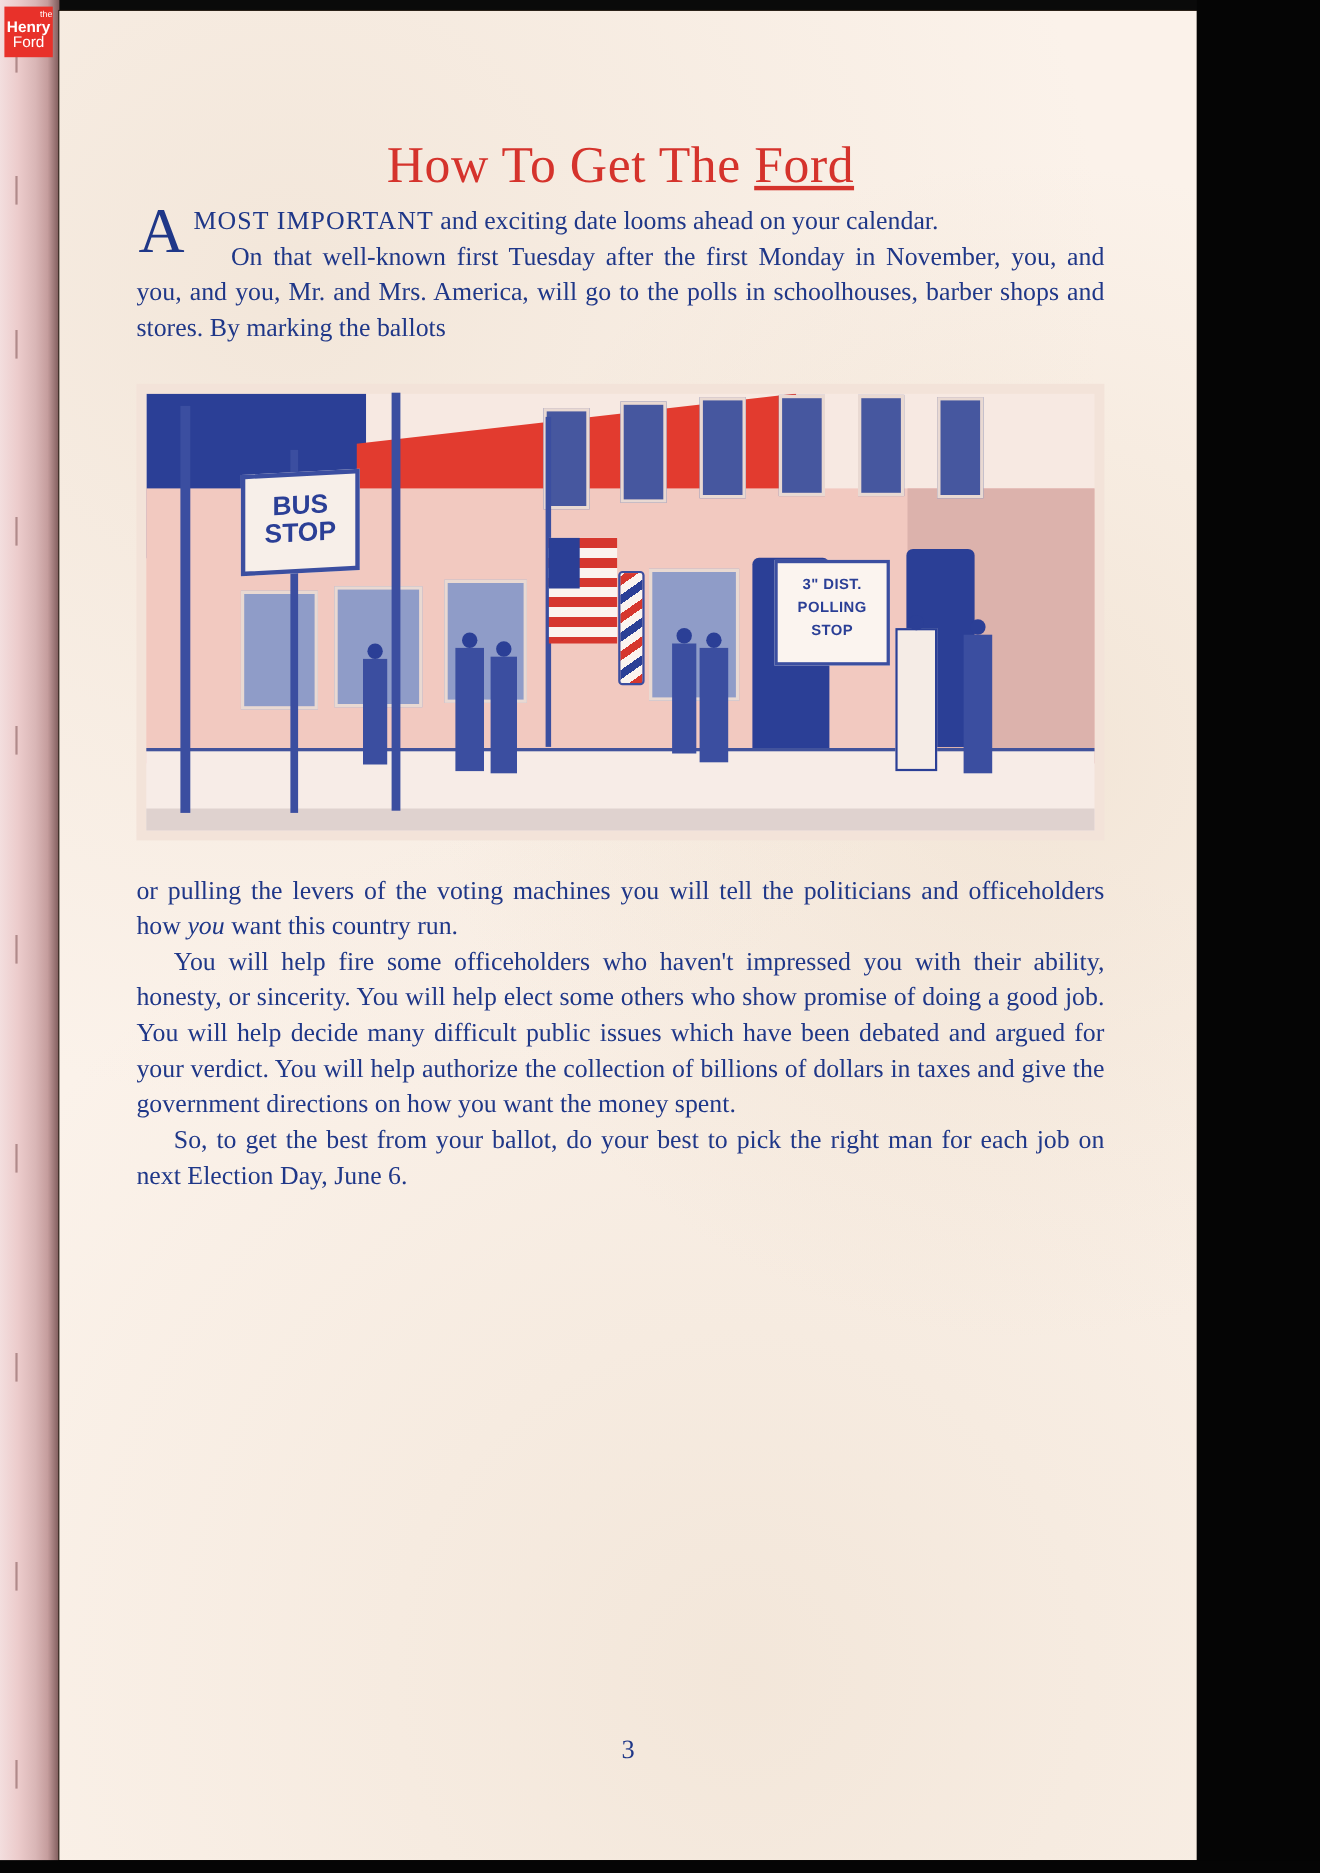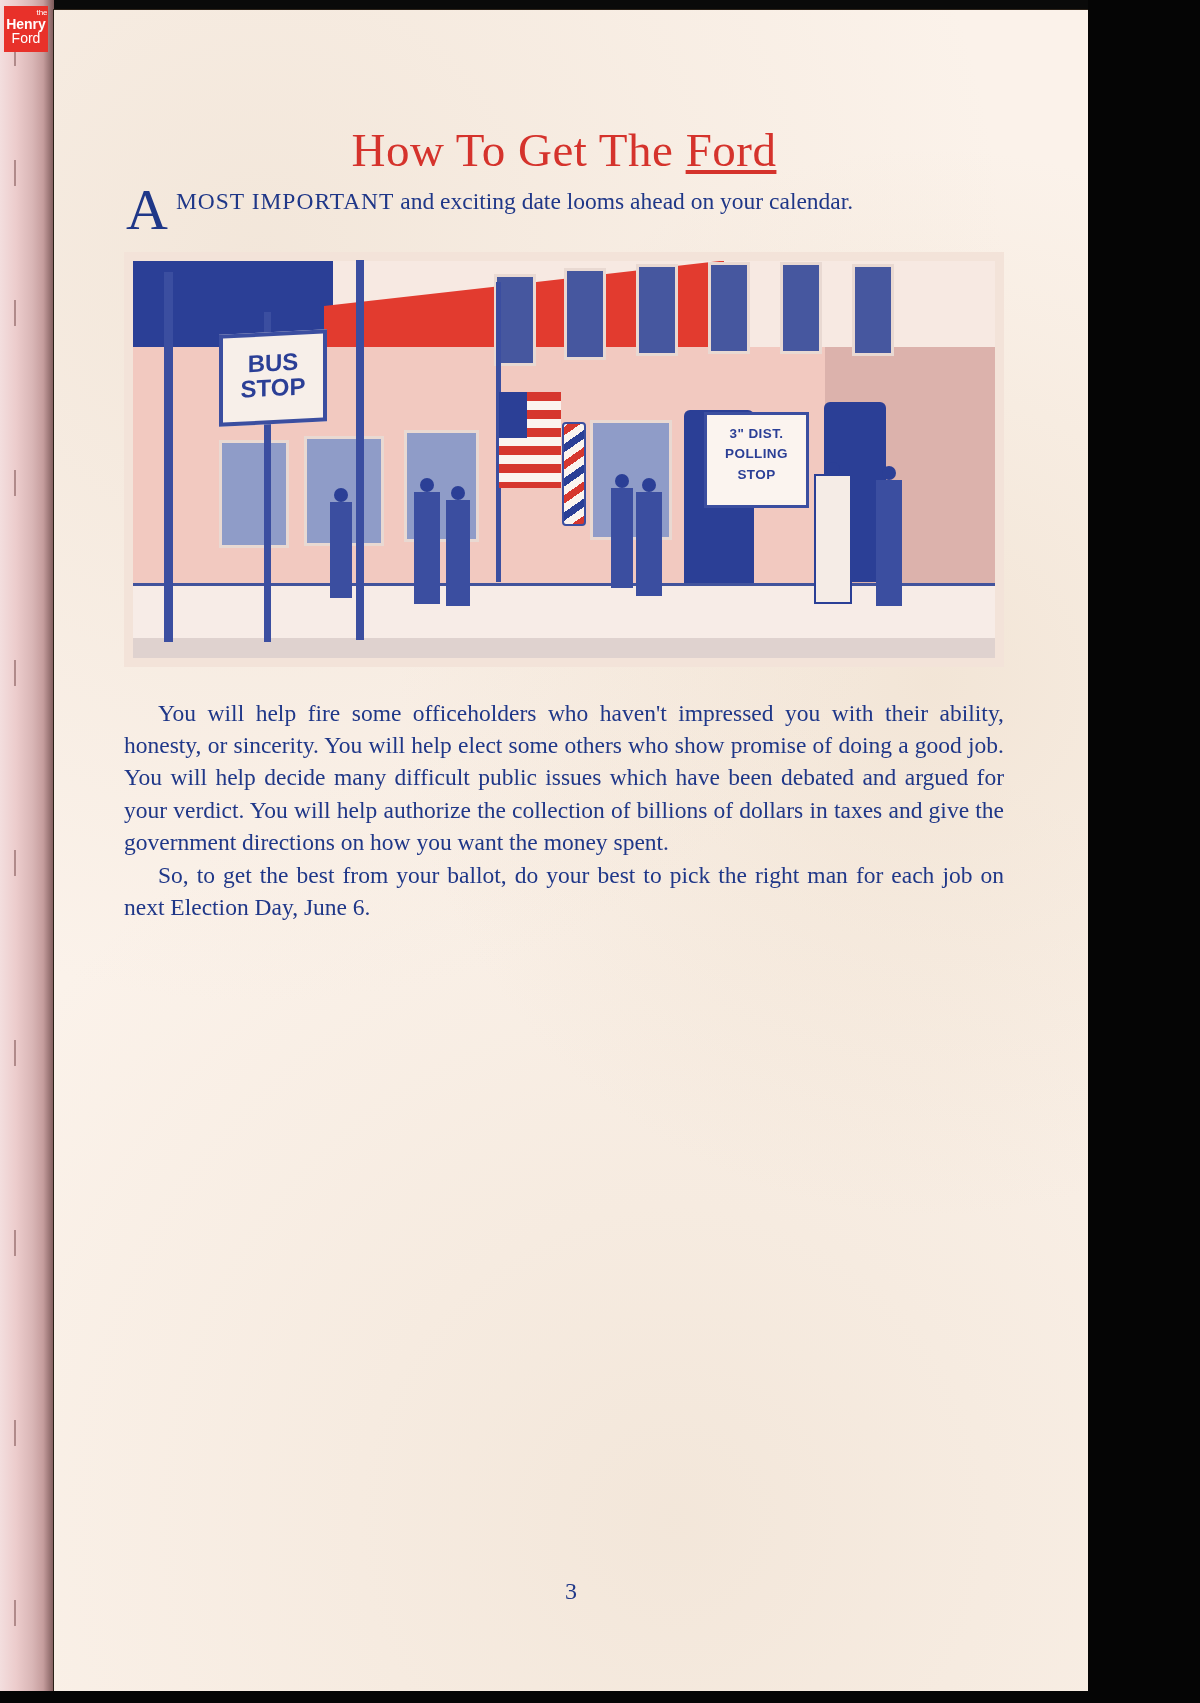--- a/index.html
+++ b/index.html
@@ -296,20 +296,21 @@
 
       <h1 class="title">
         <span>How To Get The </span><span class="u">Ford</span><br>
       </h1>
 
 
       <p class="body first">
         <span class="dropcap">A</span><span class="smallcaps">MOST IMPORTANT</span><span> and exciting date looms ahead on your calendar.</span>
       </p>
 
+      <p class="body">On that well-known first Tuesday after the first Monday in November, you, and you, and you, Mr. and Mrs. America, will go to the polls in schoolhouses, barber shops and stores. By marking the ballots</p>
 
       <div class="figure">
         <div class="sky"></div>
         <div class="blue-left"></div>
         <div class="red-roof"></div>
         <div class="building"></div>
         <div class="bldg-dark"></div>
 
         <div class="win" style="left:370px; top:22px; width:42px; height:92px;"></div>
         <div class="win" style="left:440px; top:16px; width:42px; height:92px;"></div>
@@ -367,20 +368,23 @@
             <span class="head"></span>
           </div>
         <div class="person coat" style="left:690px; top:222px; width:38px; height:130px;">
             <span class="head"></span>
           </div>
         <div class="person" style="left:752px; top:228px; width:26px; height:126px;">
             <span class="head"></span>
           </div>
       </div>
 
+      <p class="body noindent">
+        <span>or pulling the levers of the voting machines you will tell the politicians and officeholders how </span><em>you</em><span> want this country run.</span>
+      </p>
 
       <p class="body">You will help fire some officeholders who haven't impressed you with their ability, honesty, or sincerity. You will help elect some others who show promise of doing a good job. You will help decide many difficult public issues which have been debated and argued for your verdict. You will help authorize the collection of billions of dollars in taxes and give the government directions on how you want the money spent.</p>
 
       <p class="body">So, to get the best from your ballot, do your best to pick the right man for each job on next Election Day, June 6.</p>
 
     </div>
 
     <div class="folio">3</div>
 
   </div>

